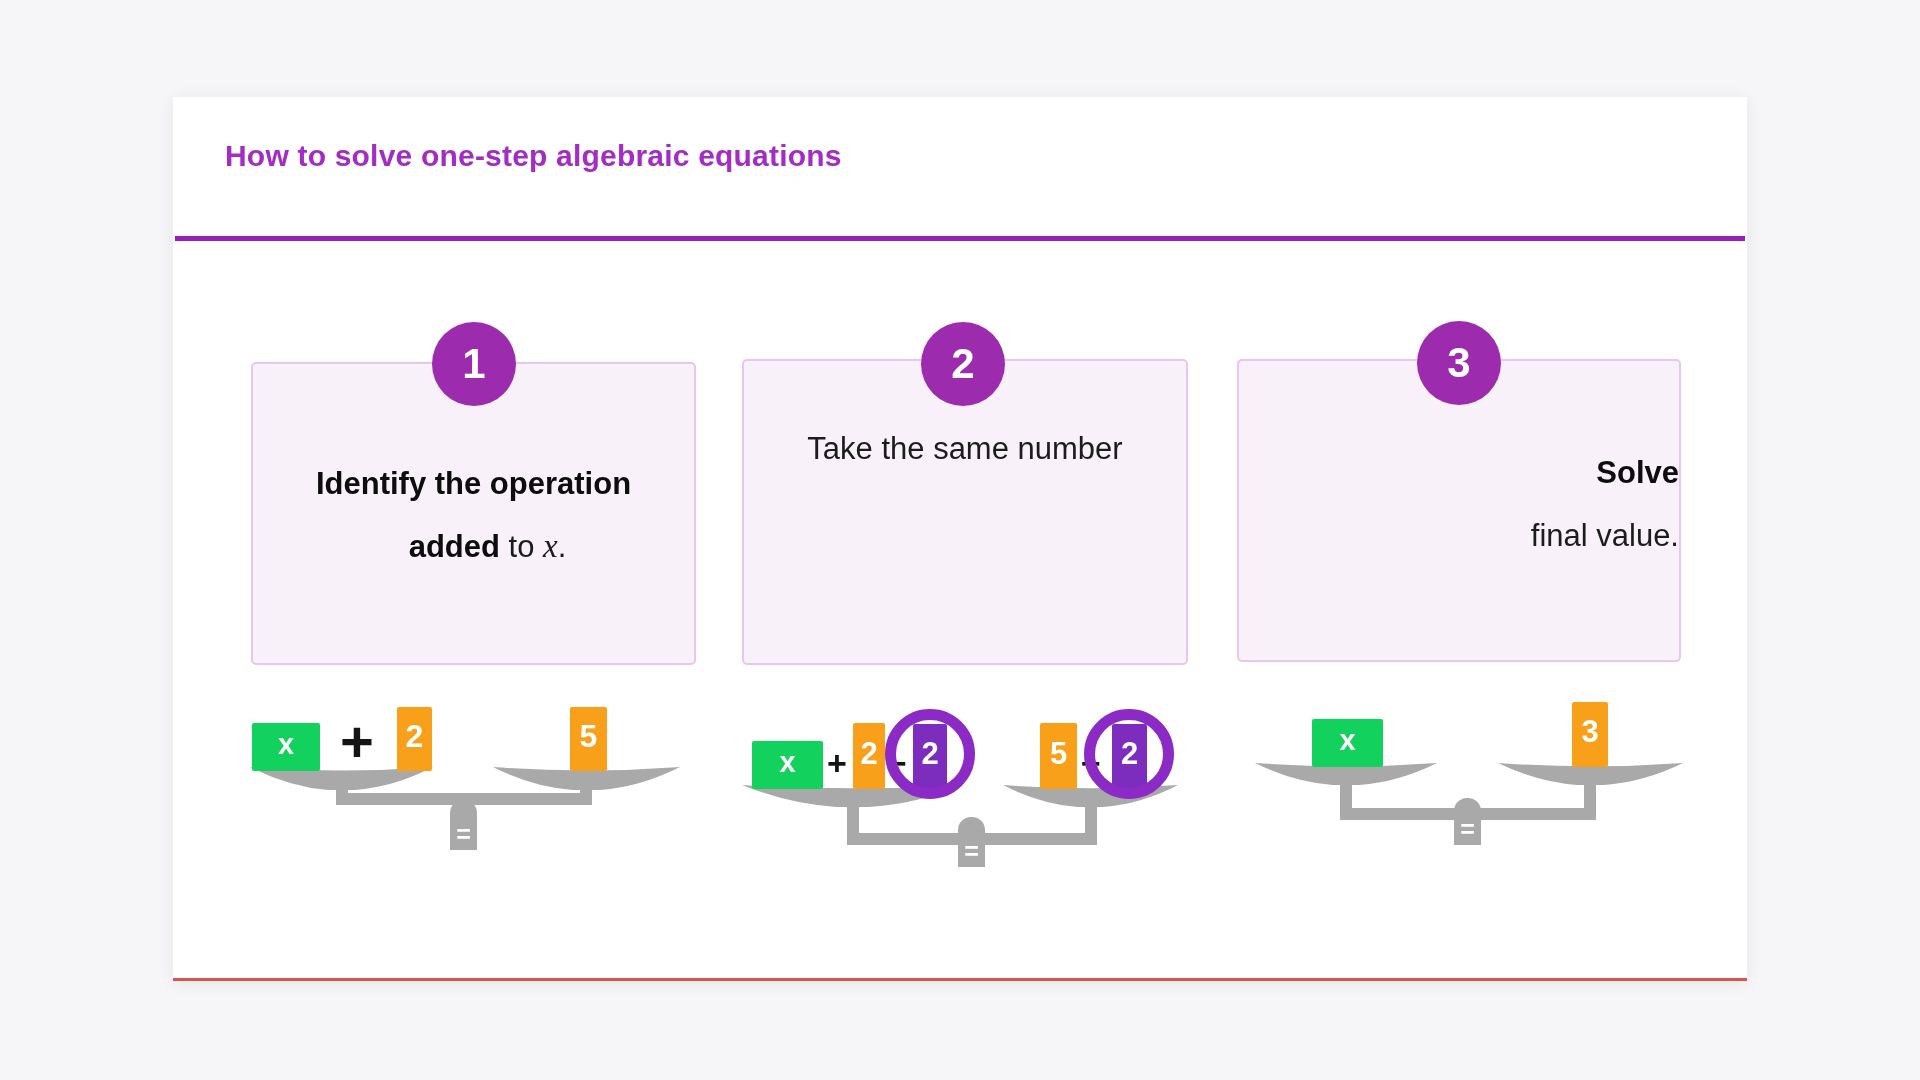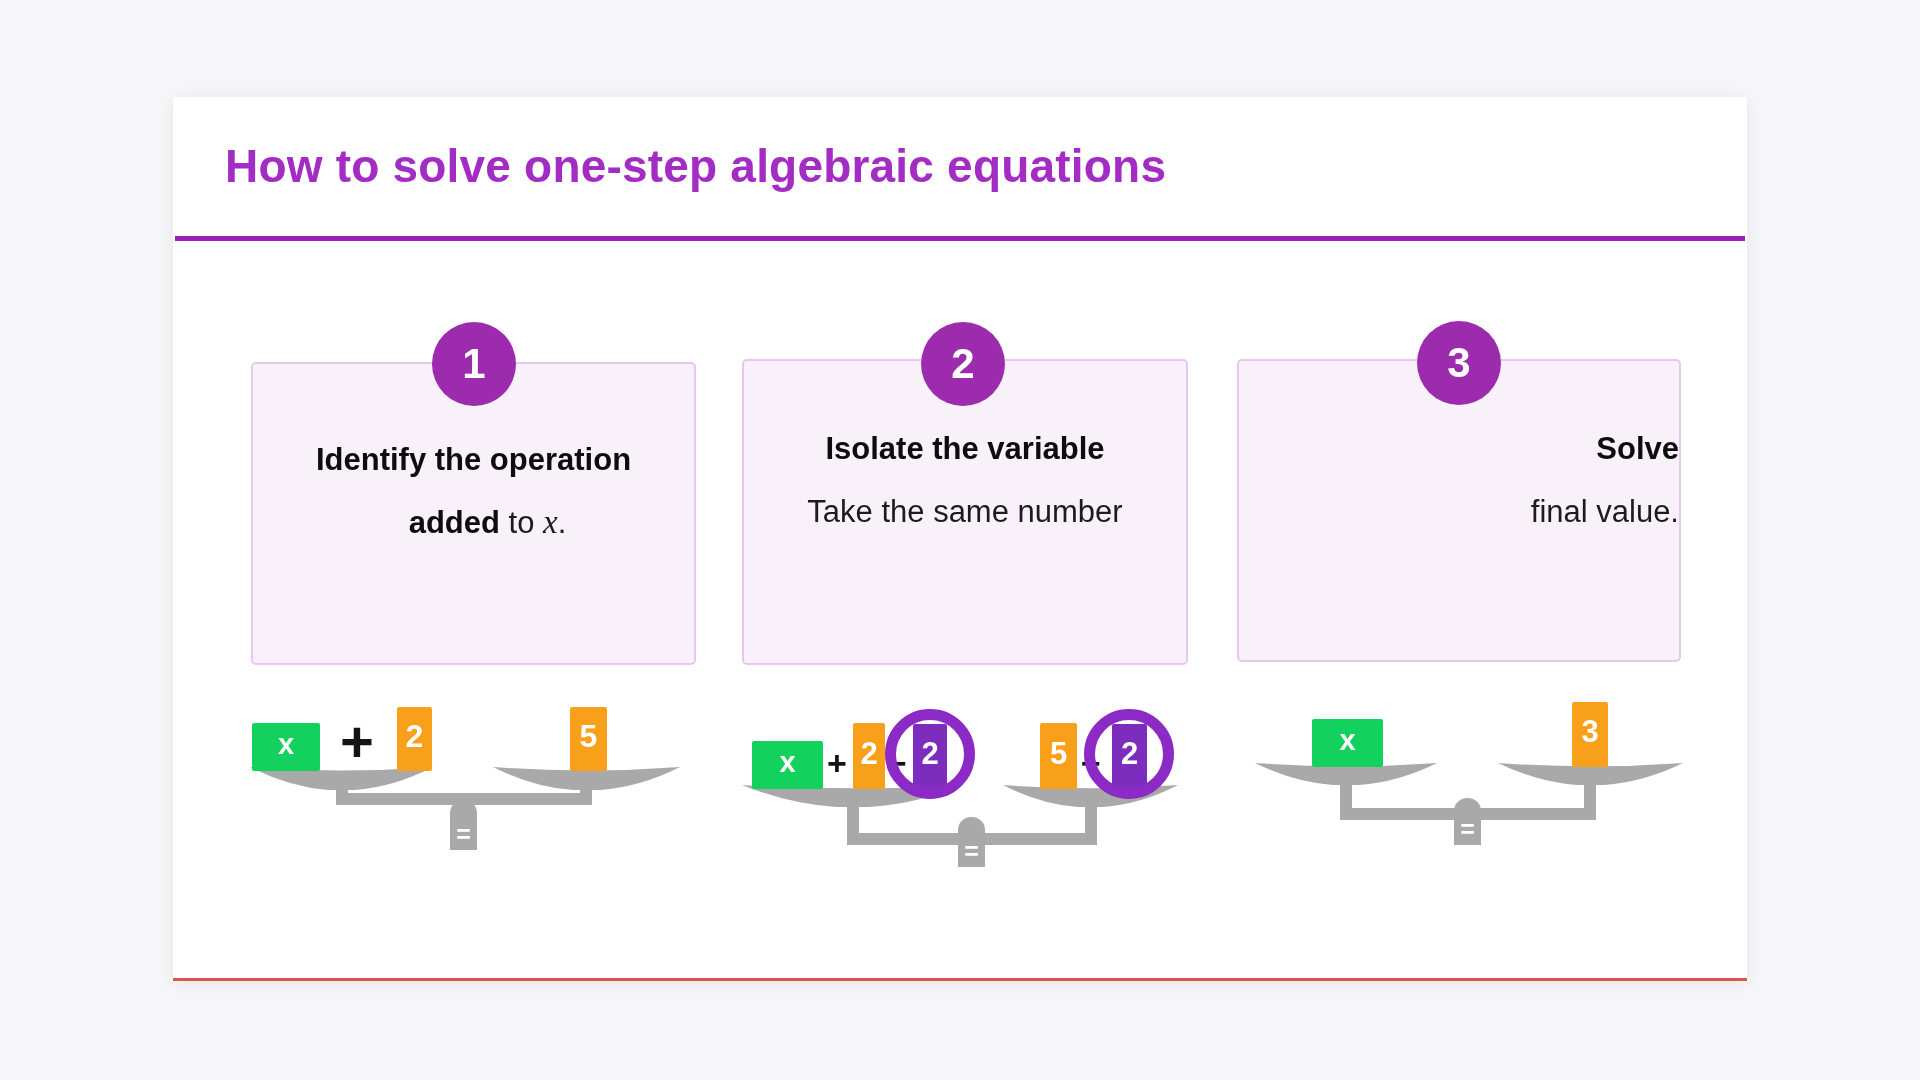--- a/index.html
+++ b/index.html
@@ -10,37 +10,37 @@
     position:relative; overflow:hidden;
   }
   .panel {
     position:absolute; left:173px; top:97px; width:1574px; height:884px;
     background:var(--c-panel_bg, #ffffff);
     border-bottom:3px solid var(--c-bottom_line, #d9534f);
     box-shadow:0 2px 16px rgba(0,0,0,0.07);
   }
   .page-title {
     position:absolute; left:52px; top:42px;
-    font-size:46px; font-weight:700; letter-spacing:0.2px;
+    font-size:30px; font-weight:700; letter-spacing:0.2px;
     color:var(--c-title_purple, #a32cc4);
   }
   .divider {
     position:absolute; left:2px; top:139px; width:1570px; height:5px;
     background:var(--c-divider_purple, #9c1fb5);
   }
   .card {
     position:absolute;
     background:var(--c-card_bg, #f8f1fa);
     border:2px solid var(--c-card_border, #e6c8ef);
     border-radius:5px; text-align:center;
   }
   .card-1 { left:78px;  top:265px; width:445px; height:303px; padding-top:64px; }
   .card-2 { left:569px; top:262px; width:446px; height:306px; padding-top:56px; }
   .card-3 { left:1064px;top:262px; width:444px; height:303px; padding-top:56px;text-align:right; }
-  .card h2 { font-size:31px; font-weight:700; color:#0d0d0d; line-height:63px; }
+  .card h2 { font-size:31px; font-weight:700; color:#0d0d0d; line-height:63px;margin-top:24px; }
   .card .line { font-size:31px; color:#1c1c1c; line-height:63px; }
   .card .line b { font-weight:700; color:#0d0d0d;margin-left:28px; }
   .card .math { font-family:"Liberation Serif", serif; font-style:italic; font-size:33px; }
   .badge {
     position:absolute; width:84px; height:84px; border-radius:50%;
     background:var(--c-badge_purple, #9c2bae);
     color:#fff; font-size:42px; font-weight:700;
     display:flex; align-items:center; justify-content:center; z-index:8;
   }
   .badge-1 { left:259px; top:225px; }
@@ -85,21 +85,20 @@
   <div class="badge badge-1">1</div>
   <div class="badge badge-2">2</div>
   <div class="badge badge-3">3</div>
 
   <div class="card card-1">
     <h2>Identify the operation</h2>
     <div class="line"><b>added</b><span> to </span><i class="math">x</i><span>.</span></div>
   </div>
 
   <div class="card card-2">
-    <h2>Isolate the variable</h2>
     <div class="line">Take the same number</div>
   </div>
 
   <div class="card card-3">
     <h2>Solve</h2>
     <div class="line">final value.</div>
   </div>
 
   <div class="scale scale-1">
     <div class="stem" style="left:85px; top:96px; width:12px; height:19px;"></div>

